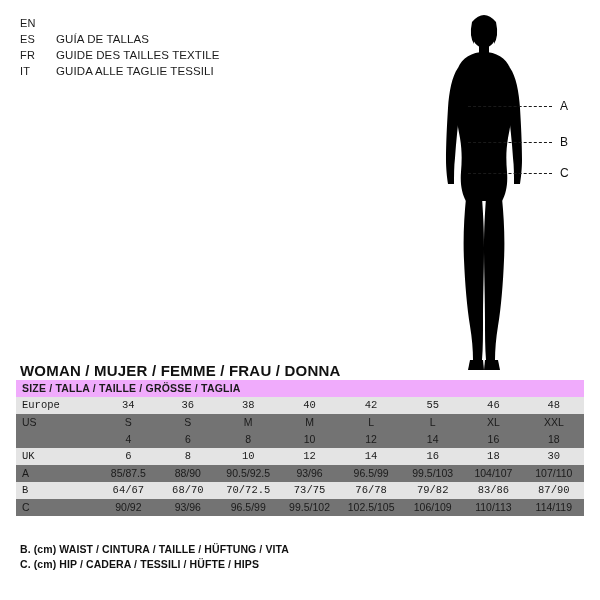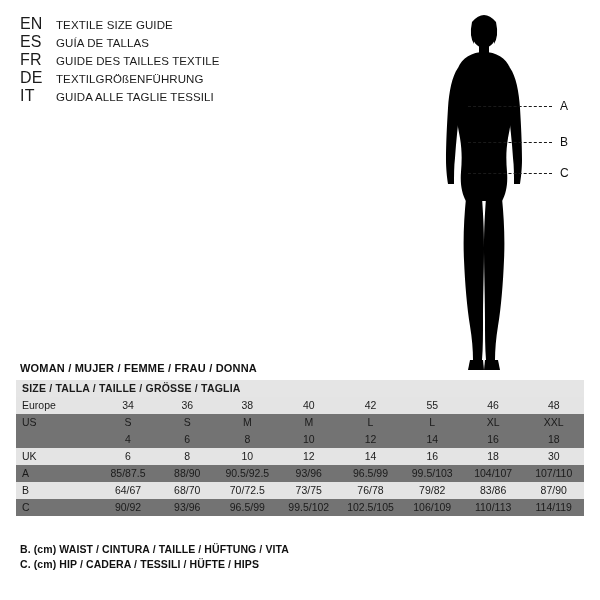--- a/index.html
+++ b/index.html
@@ -31,21 +31,21 @@
   }
   .title-row {
     display: flex;
     align-items: baseline;
     margin-bottom: 1px;
     line-height: 15px;
   }
   .title-lang {
     width: 36px;
     flex: 0 0 36px;
-    font-size: 16px;
+    font-size: 11px;
     letter-spacing: 0.2px;
     color: #1b1b1b;
   }
   .title-text {
     font-size: 11.5px;
     letter-spacing: 0.1px;
     color: #1b1b1b;
     white-space: nowrap;
   }
 
@@ -81,21 +81,21 @@
   }
   .m-a { left: 68px; top: 92px; }
   .m-b { left: 68px; top: 128px; }
   .m-c { left: 68px; top: 159px; }
 
   
   .woman-heading {
     position: absolute;
     left: 20px;
     top: 362px;
-    font-size: 11px;
+    font-size: 15px;
     font-weight: bold;
     letter-spacing: 0.2px;
     color: #111111;
   }
 
   
   .size-table {
     position: absolute;
     left: 16px;
     top: 380px;
@@ -104,27 +104,28 @@
     font-size: 10.5px;
     color: #1b1b1b;
   }
   .size-table td {
     padding: 0;
     height: 17px;
     line-height: 17px;
     vertical-align: middle;
   }
   .size-table tr.head td {
-    background: #e5e5e5;
+    background: #f0abfc;
     font-weight: bold;
     font-size: 10.5px;
     letter-spacing: 0.2px;
   }
   .size-table tr.shade td {
     background: #e4e4e4;
+    font-family: Liberation Mono, monospace;
   }
   .size-table tr.plain td {
     background: #737373;
   }
   .c-label {
     width: 86px;
     padding-left: 6px !important;
     text-align: left;
   }
   .c-val {
@@ -149,33 +150,28 @@
   }
 </style>
 </head>
 <body>
 
 <div class="page">
 
   <div class="title-block">
     <div class="title-row">
       <span class="title-lang">EN</span>
-      <span class="title-text">TEXTILE SIZE GUIDE</span>
     </div>
     <div class="title-row">
       <span class="title-lang">ES</span>
       <span class="title-text">GUÍA DE TALLAS</span>
     </div>
     <div class="title-row">
       <span class="title-lang">FR</span>
       <span class="title-text">GUIDE DES TAILLES TEXTILE</span>
-    </div>
-    <div class="title-row">
-      <span class="title-lang">DE</span>
-      <span class="title-text">TEXTILGRÖßENFÜHRUNG</span>
     </div>
     <div class="title-row">
       <span class="title-lang">IT</span>
       <span class="title-text">GUIDA ALLE TAGLIE TESSILI</span>
     </div>
   </div>
 
   <div class="figure-wrap">
     <svg class="figure-svg" width="200" height="370" viewBox="0 0 200 370">
       <g fill="#000000">

